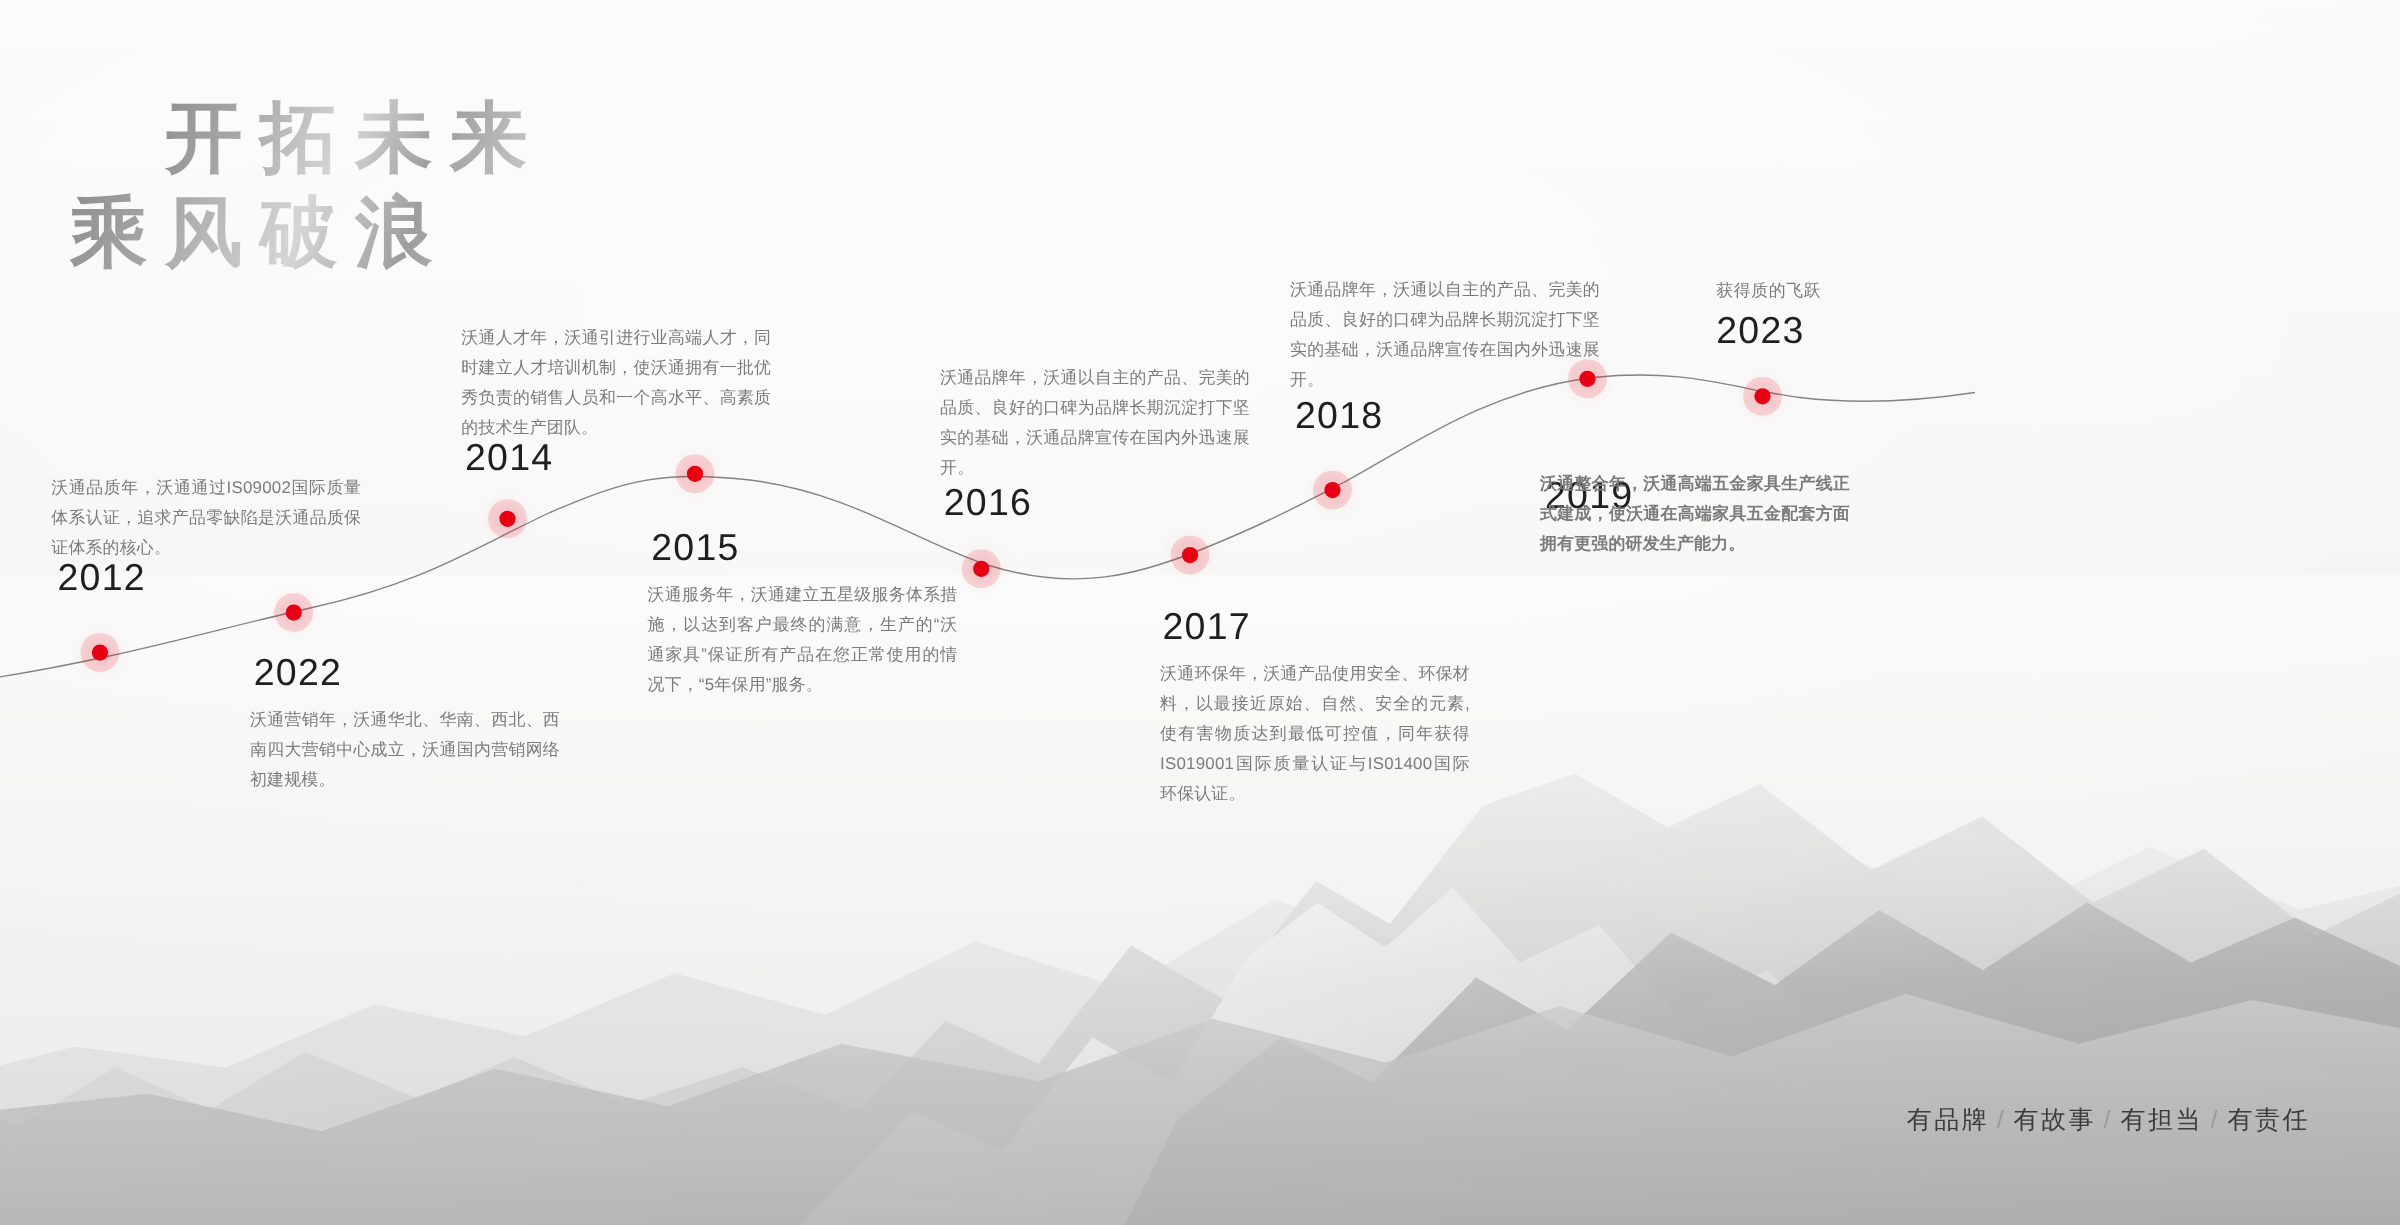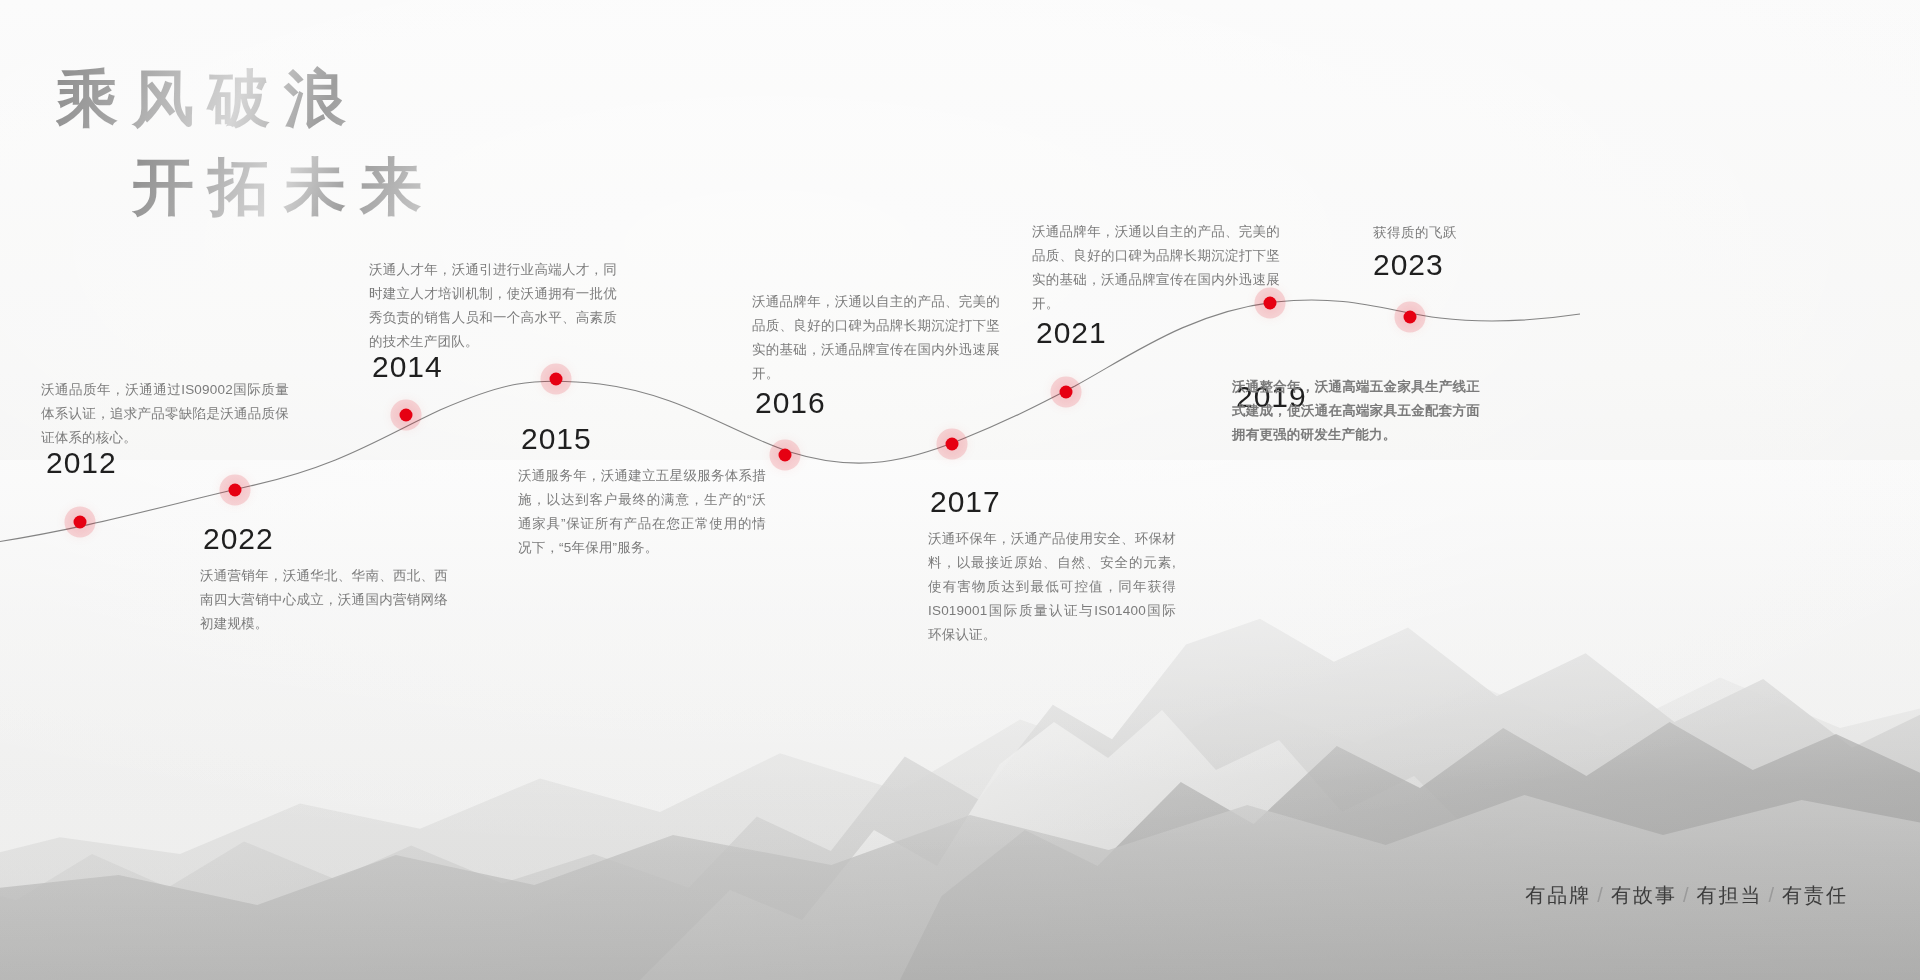--- a/index.html
+++ b/index.html
@@ -131,22 +131,22 @@
     <i class="ridge-left"></i>
     <i class="ridge-mid"></i>
     <i class="ridge-snow"></i>
     <i class="ridge-dark"></i>
     <i class="ridge-near"></i>
   </div>
   <div class="haze"></div>
   <div class="vignette"></div>
 
   <div id="headline">
+    <div class="hl-line second">开拓未来</div>
     <div class="hl-line">乘风破浪</div>
-    <div class="hl-line second">开拓未来</div>
   </div>
 
   <div id="timeline">
     <svg id="curve" viewBox="0 0 1920 980" preserveAspectRatio="none">
       <path id="curve-path" fill="none" stroke="#6f6f6f" stroke-width="1.1" opacity=".85" d="M -10 543 C 90 528, 170 504, 250 486 C 340 466, 380 438, 440 410 C 500 384, 530 376, 600 384 C 680 394, 730 432, 790 452 C 860 474, 910 460, 960 440 C 1010 420, 1040 404, 1075 386 C 1130 356, 1190 312, 1275 302 C 1350 294, 1390 312, 1440 318 C 1490 324, 1540 320, 1580 314"></path>
     </svg>
     <div id="nodes">
         <div class="node">
           <span class="dot" style="left: 80px; top: 522px; background: rgb(230, 0, 18);"></span>
           <div class="year" style="left: 46px; top: 448px; color: rgb(31, 31, 31);">2012</div>
@@ -172,21 +172,21 @@
           <div class="year" style="left: 755px; top: 388px; color: rgb(31, 31, 31);">2016</div>
           <div class="desc" style="left: 752px; top: 290px; color: rgb(123, 123, 123);">沃通品牌年，沃通以自主的产品、完美的品质、良好的口碑为品牌长期沉淀打下坚实的基础，沃通品牌宣传在国内外迅速展开。</div>
         </div>
         <div class="node">
           <span class="dot" style="left: 952px; top: 444px; background: rgb(230, 0, 18);"></span>
           <div class="year" style="left: 930px; top: 487px; color: rgb(31, 31, 31);">2017</div>
           <div class="desc" style="left: 928px; top: 527px; color: rgb(123, 123, 123);">沃通环保年，沃通产品使用安全、环保材料，以最接近原始、自然、安全的元素,使有害物质达到最低可控值，同年获得IS019001国际质量认证与IS01400国际环保认证。</div>
         </div>
         <div class="node">
           <span class="dot" style="left: 1066px; top: 392px; background: rgb(230, 0, 18);"></span>
-          <div class="year" style="left: 1036px; top: 318px; color: rgb(31, 31, 31);">2021</div>
+          <div class="year" style="left: 1036px; top: 318px; color: rgb(31, 31, 31);">2018</div>
           <div class="desc" style="left: 1032px; top: 220px; color: rgb(123, 123, 123);">沃通品牌年，沃通以自主的产品、完美的品质、良好的口碑为品牌长期沉淀打下坚实的基础，沃通品牌宣传在国内外迅速展开。</div>
         </div>
         <div class="node">
           <span class="dot" style="left: 1270px; top: 303px; background: rgb(230, 0, 18);"></span>
           <div class="year" style="left: 1236px; top: 341px; color: rgb(31, 31, 31); margin-top: 41px;">2019</div>
           <div class="desc" style="left: 1232px; top: 375px; color: rgb(123, 123, 123); font-weight: bold;">沃通整合年，沃通高端五金家具生产线正式建成，使沃通在高端家具五金配套方面拥有更强的研发生产能力。</div>
         </div>
         <div class="node">
           <span class="dot" style="left: 1410px; top: 317px; background: rgb(230, 0, 18);"></span>
           <div class="kicker" style="left: 1373px; top: 222px; font-family: Liberation Serif, serif;">获得质的飞跃</div>

